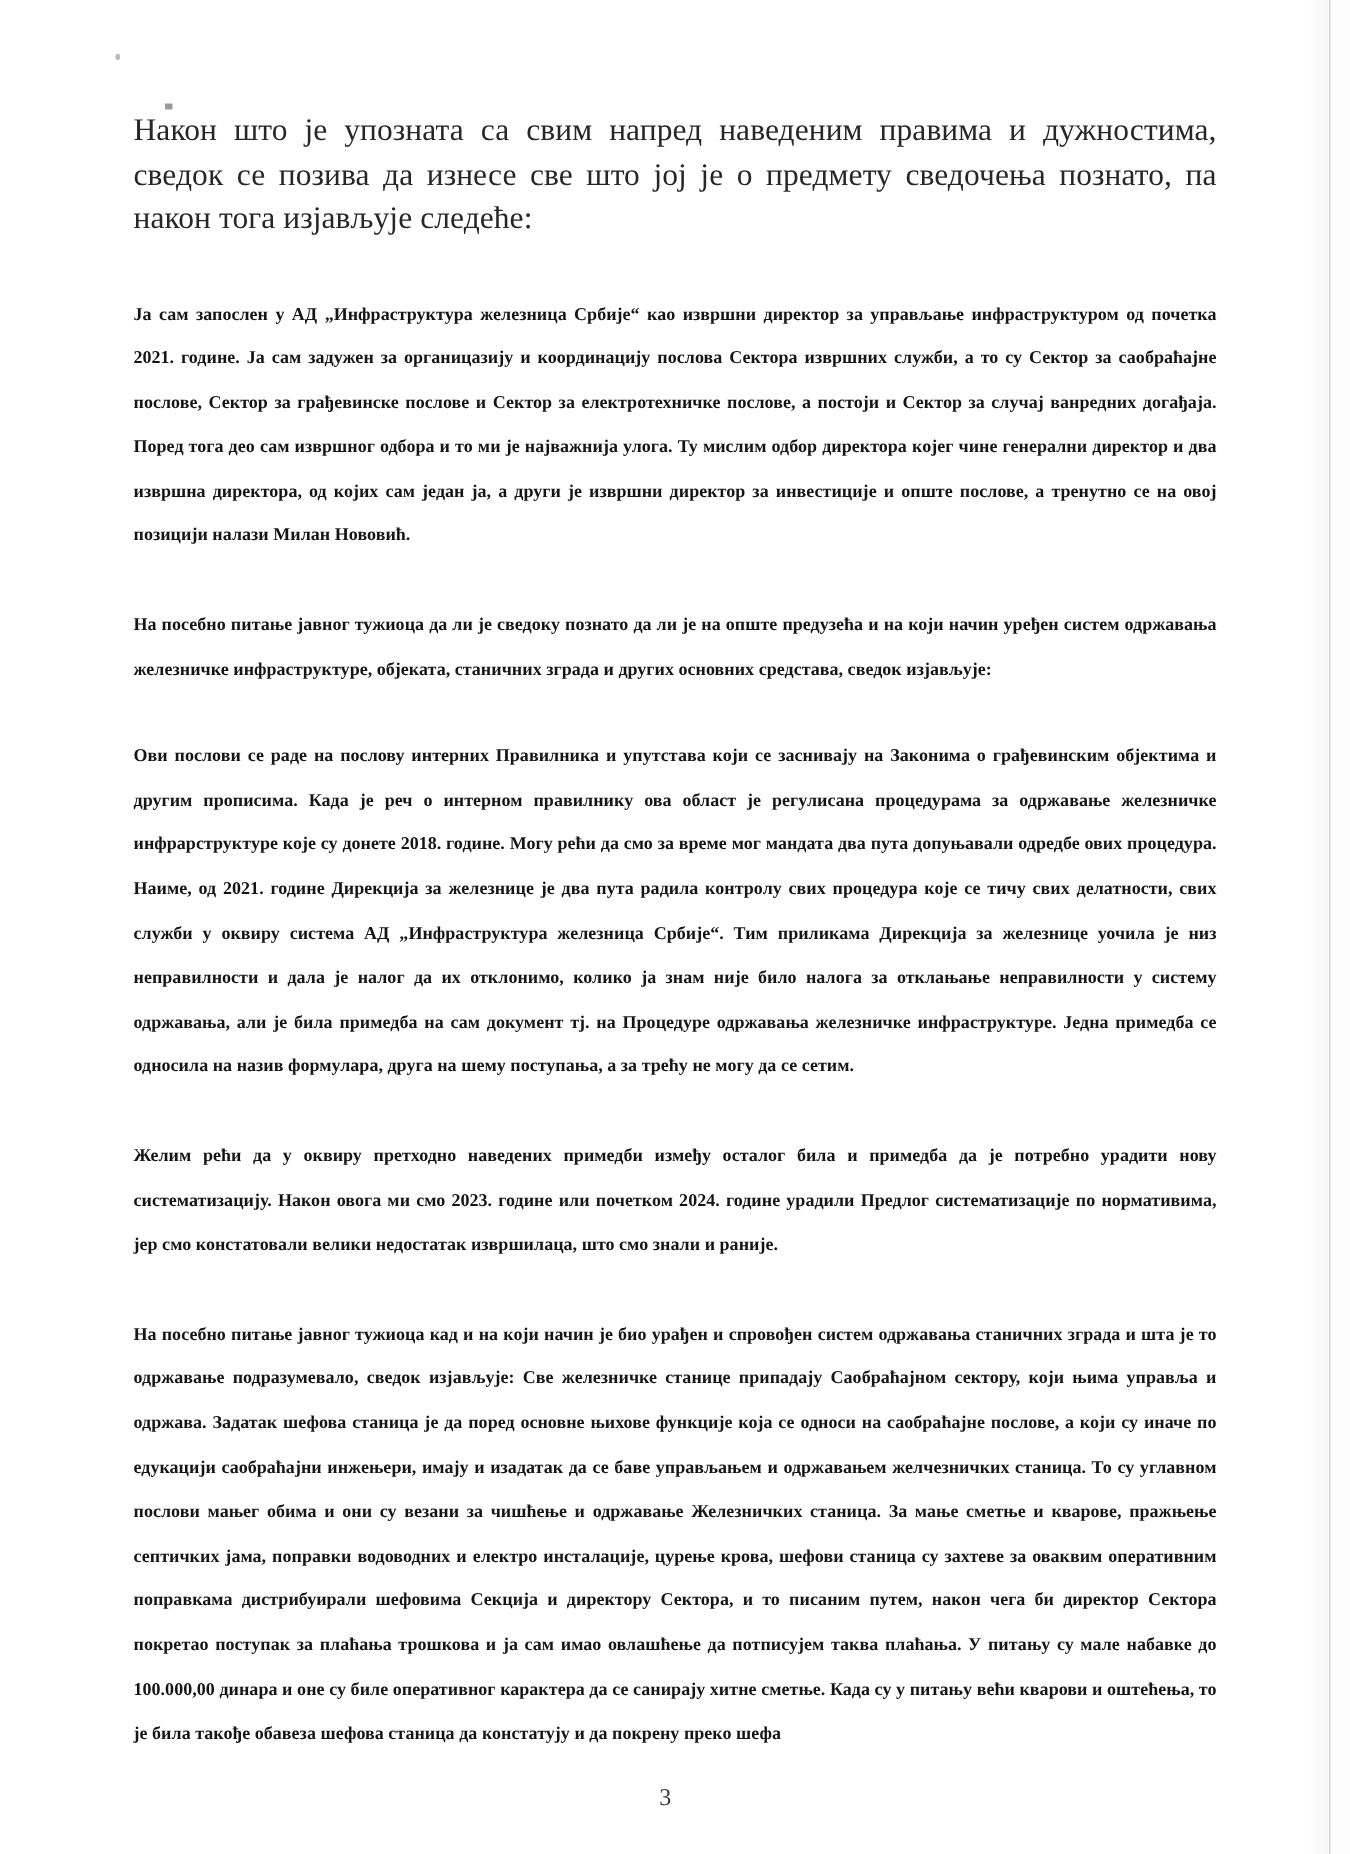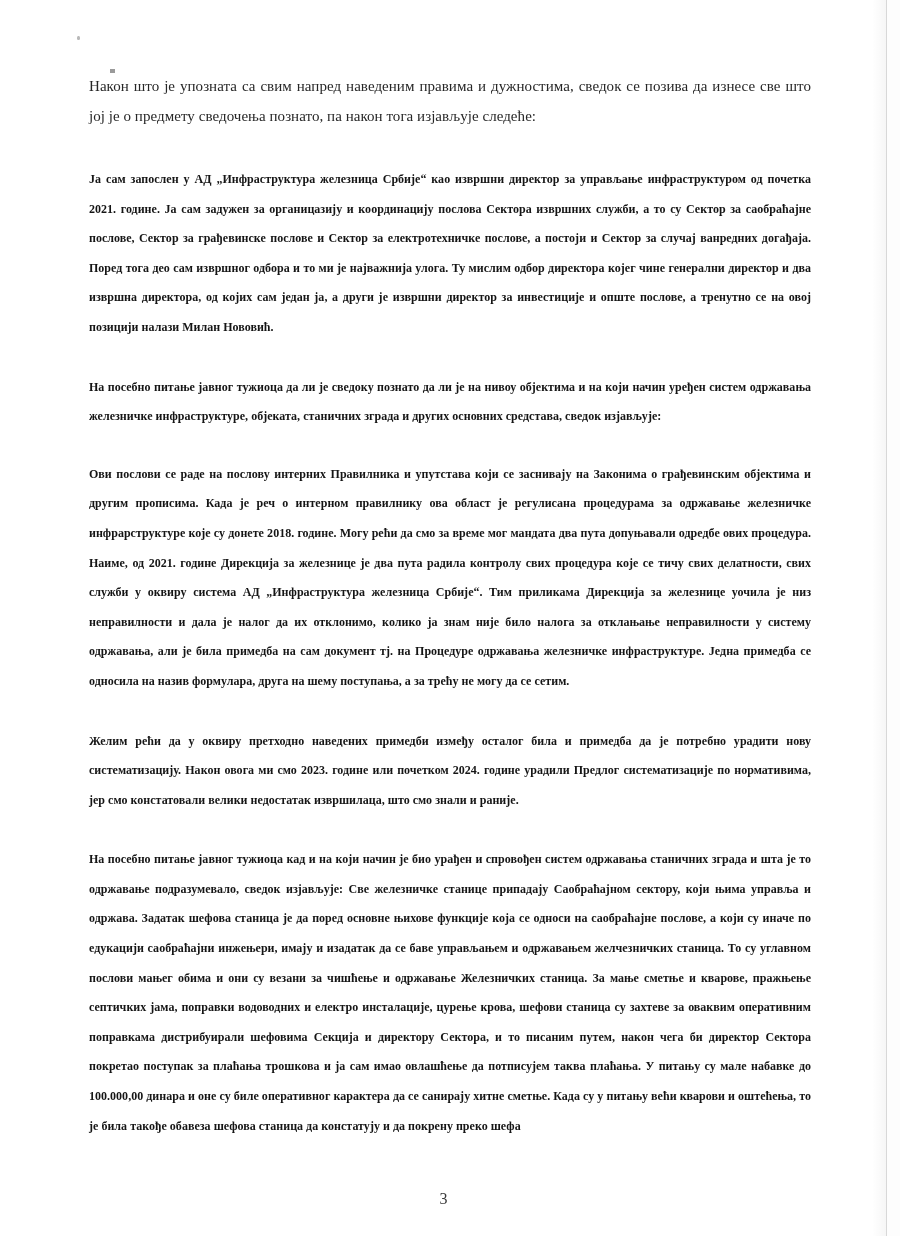--- a/index.html
+++ b/index.html
@@ -75,21 +75,21 @@
     margin: 0;
     text-align: justify;
     text-justify: inter-word;
     color: #1b1b1b;
     -webkit-font-smoothing: none;
   }
 
   
   p.intro {
     font-weight: normal;
-    font-size: 15px;
+    font-size: 21px;
     line-height: 29.5px;
     letter-spacing: 0.05px;
     color: #272727;
   }
 
   
   p.stmt {
     font-weight: bold;
     font-size: 12px;
     line-height: 29.6px;
@@ -128,21 +128,21 @@
   <div class="body-text">
 
     <p class="para intro">Након што је упозната са свим напред наведеним правима и дужностима, сведок се позива да изнесе све што јој је о предмету сведочења познато, па након тога изјављује следеће:</p>
 
     <div class="gap-1"></div>
 
     <p class="para stmt">Ја сам запослен у АД „Инфраструктура железница Србије“ као извршни директор за управљање инфраструктуром од почетка 2021. године. Ја сам задужен за органицазију и координацију послова Сектора извршних служби, а то су Сектор за саобраћајне послове, Сектор за грађевинске послове и Сектор за електротехничке послове, а постоји и Сектор за случај ванредних догађаја. Поред тога део сам извршног одбора и то ми је најважнија улога. Ту мислим одбор директора којег чине генерални директор и два извршна директора, од којих сам један ја, а други је извршни директор за инвестиције и опште послове, а тренутно се на овој позицији налази Милан Нововић.</p>
 
     <div class="gap-2"></div>
 
-    <p class="para stmt">На посебно питање јавног тужиоца да ли је сведоку познато да ли је на нивоу објектима и на који начин уређен систем одржавања железничке инфраструктуре, објеката, станичних зграда и других основних средстава, сведок изјављује:</p>
+    <p class="para stmt">На посебно питање јавног тужиоца да ли је сведоку познато да ли је на опште предузећа и на који начин уређен систем одржавања железничке инфраструктуре, објеката, станичних зграда и других основних средстава, сведок изјављује:</p>
 
     <div class="gap-3"></div>
 
     <p class="para stmt">Ови послови се раде на послову интерних Правилника и упутстава који се заснивају на Законима о грађевинским објектима и другим прописима. Када је реч о интерном правилнику ова област је регулисана процедурама за одржавање железничке инфрарструктуре које су донете 2018. године. Могу рећи да смо за време мог мандата два пута допуњавали одредбе ових процедура. Наиме, од 2021. године Дирекција за железнице је два пута радила контролу свих процедура које се тичу свих делатности, свих служби у оквиру система АД „Инфраструктура железница Србије“. Тим приликама Дирекција за железнице уочила је низ неправилности и дала је налог да их отклонимо, колико ја знам није било налога за отклањање неправилности у систему одржавања, али је била примедба на сам документ тј. на Процедуре одржавања железничке инфраструктуре. Једна примедба се односила на назив формулара, друга на шему поступања, а за трећу не могу да се сетим.</p>
 
     <div class="gap-2"></div>
 
     <p class="para stmt">Желим рећи да у оквиру претходно наведених примедби између осталог била и примедба да је потребно урадити нову систематизацију. Након овога ми смо 2023. године или почетком 2024. године урадили Предлог систематизације по нормативима, јер смо констатовали велики недостатак извршилаца, што смо знали и раније.</p>
 
     <div class="gap-2"></div>

